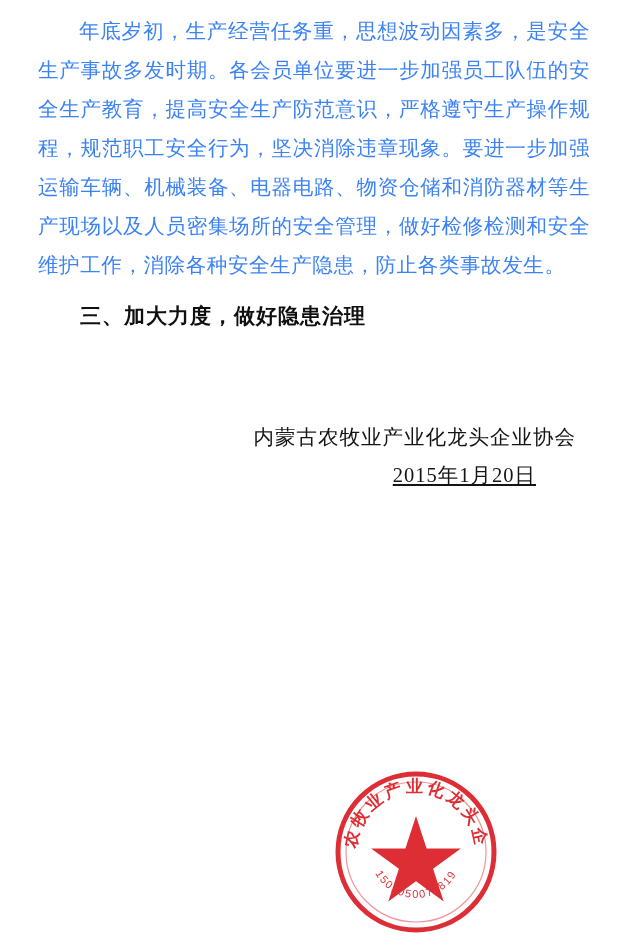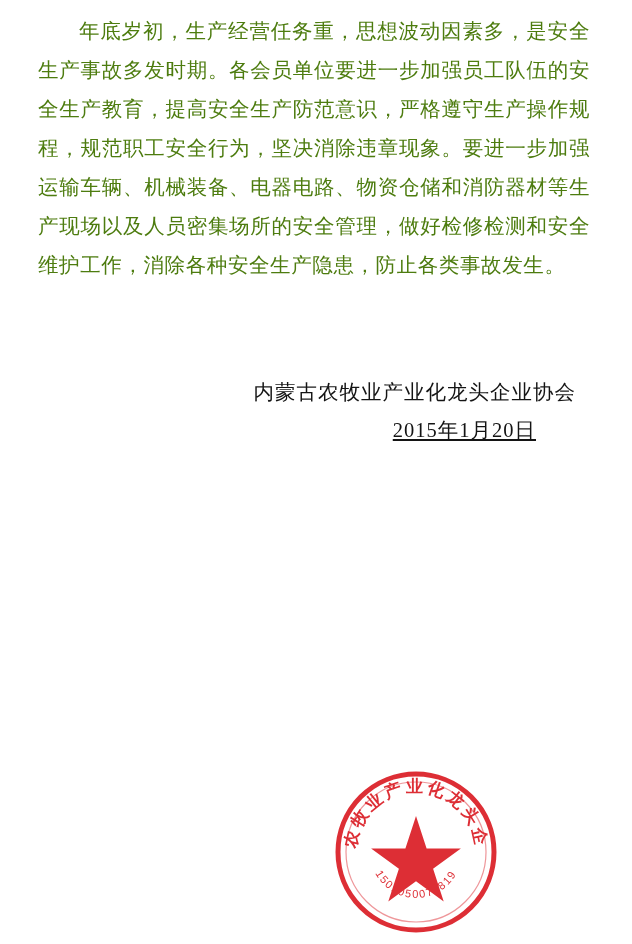--- a/index.html
+++ b/index.html
@@ -23,21 +23,21 @@
     padding: 12px 34px 0 38px;
   }
   .para {
     font-size: 20.5px;
     line-height: 39px;
     text-align: justify;
     text-justify: inter-ideograph;
     letter-spacing: 0.6px;
     text-indent: 2em;
     margin: 0 8px 2px 0;
-    color: #4d7c0f;
+    color: #3b82f6;
   }
   .heading {
     font-size: 21px;
     line-height: 39px;
     font-weight: bold;
     text-indent: 2em;
     margin: 4px 0 2px 0;
     letter-spacing: 1px;
     color: #0f0f0f;
   }
@@ -79,20 +79,21 @@
 </style>
 </head>
 <body>
 
 <div class="page">
 
   <p class="para">年底岁初，生产经营任务重，思想波动因素多，是安全生产事故多发时期。各会员单位要进一步加强员工队伍的安全生产教育，提高安全生产防范意识，严格遵守生产操作规程，规范职工安全行为，坚决消除违章现象。要进一步加强运输车辆、机械装备、电器电路、物资仓储和消防器材等生产现场以及人员密集场所的安全管理，做好检修检测和安全维护工作，消除各种安全生产隐患，防止各类事故发生。</p>
 
   <div class="spacer-sm"></div>
 
+  <p class="heading">三、加大力度，做好隐患治理</p>
 
 
   <div class="spacer-sm"></div>
 
 
   <div class="signature-block">
     <div class="sign-line">内蒙古农牧业产业化龙头企业协会</div>
     <div class="sign-date">2015年1月20日</div>
   </div>
 

